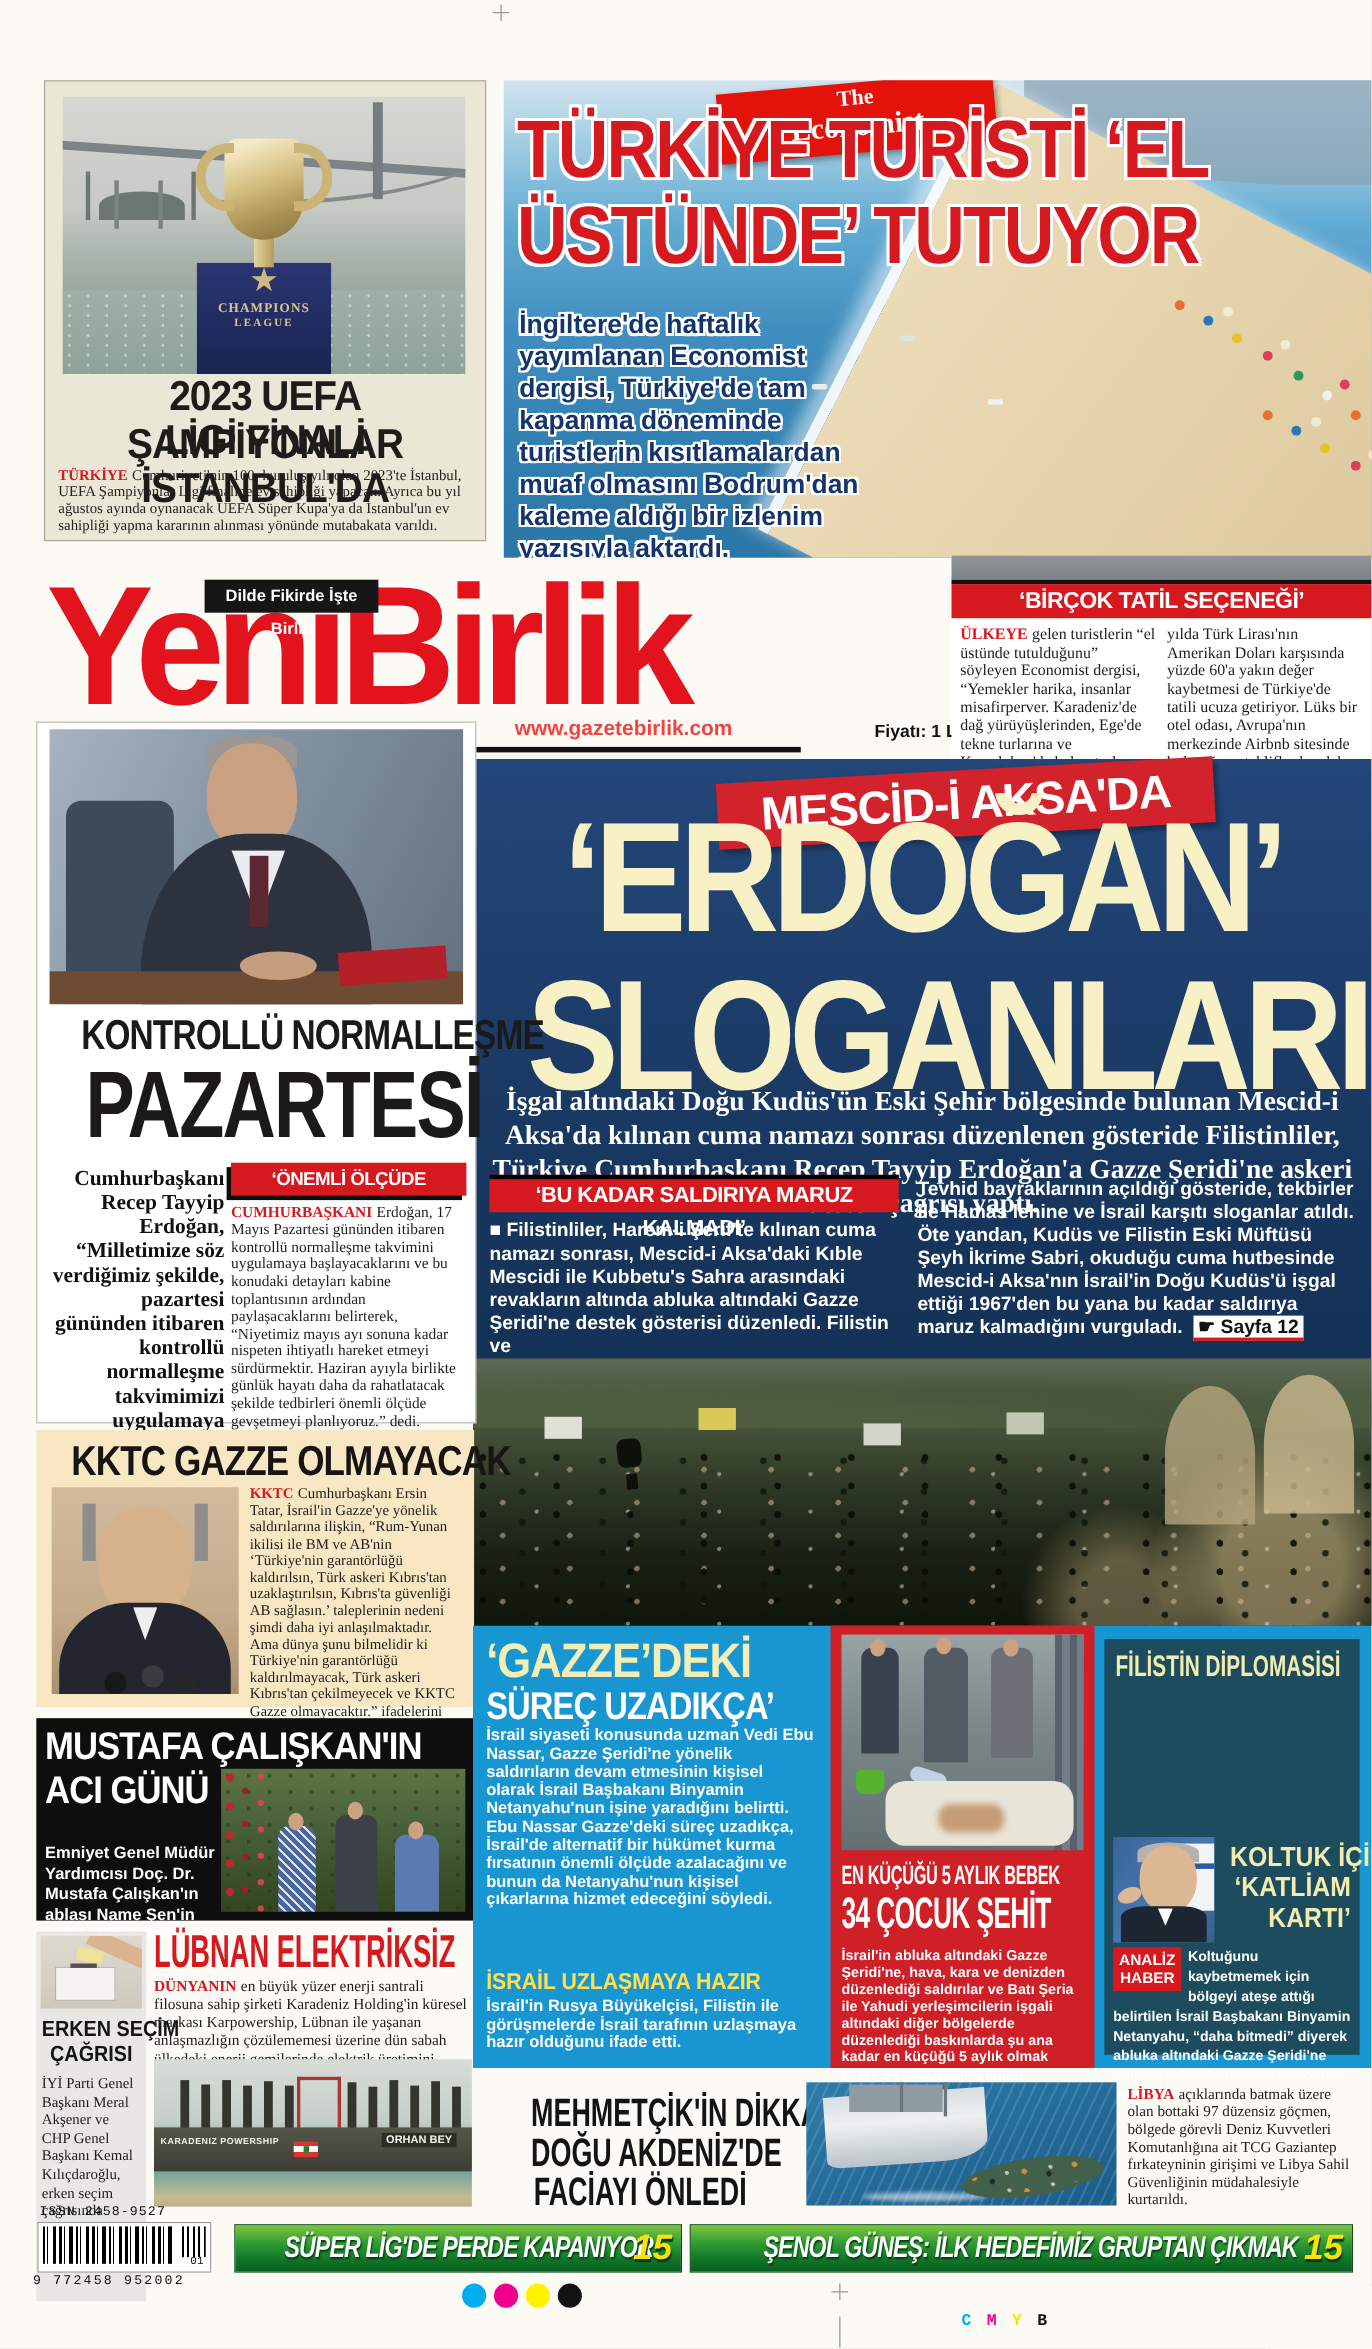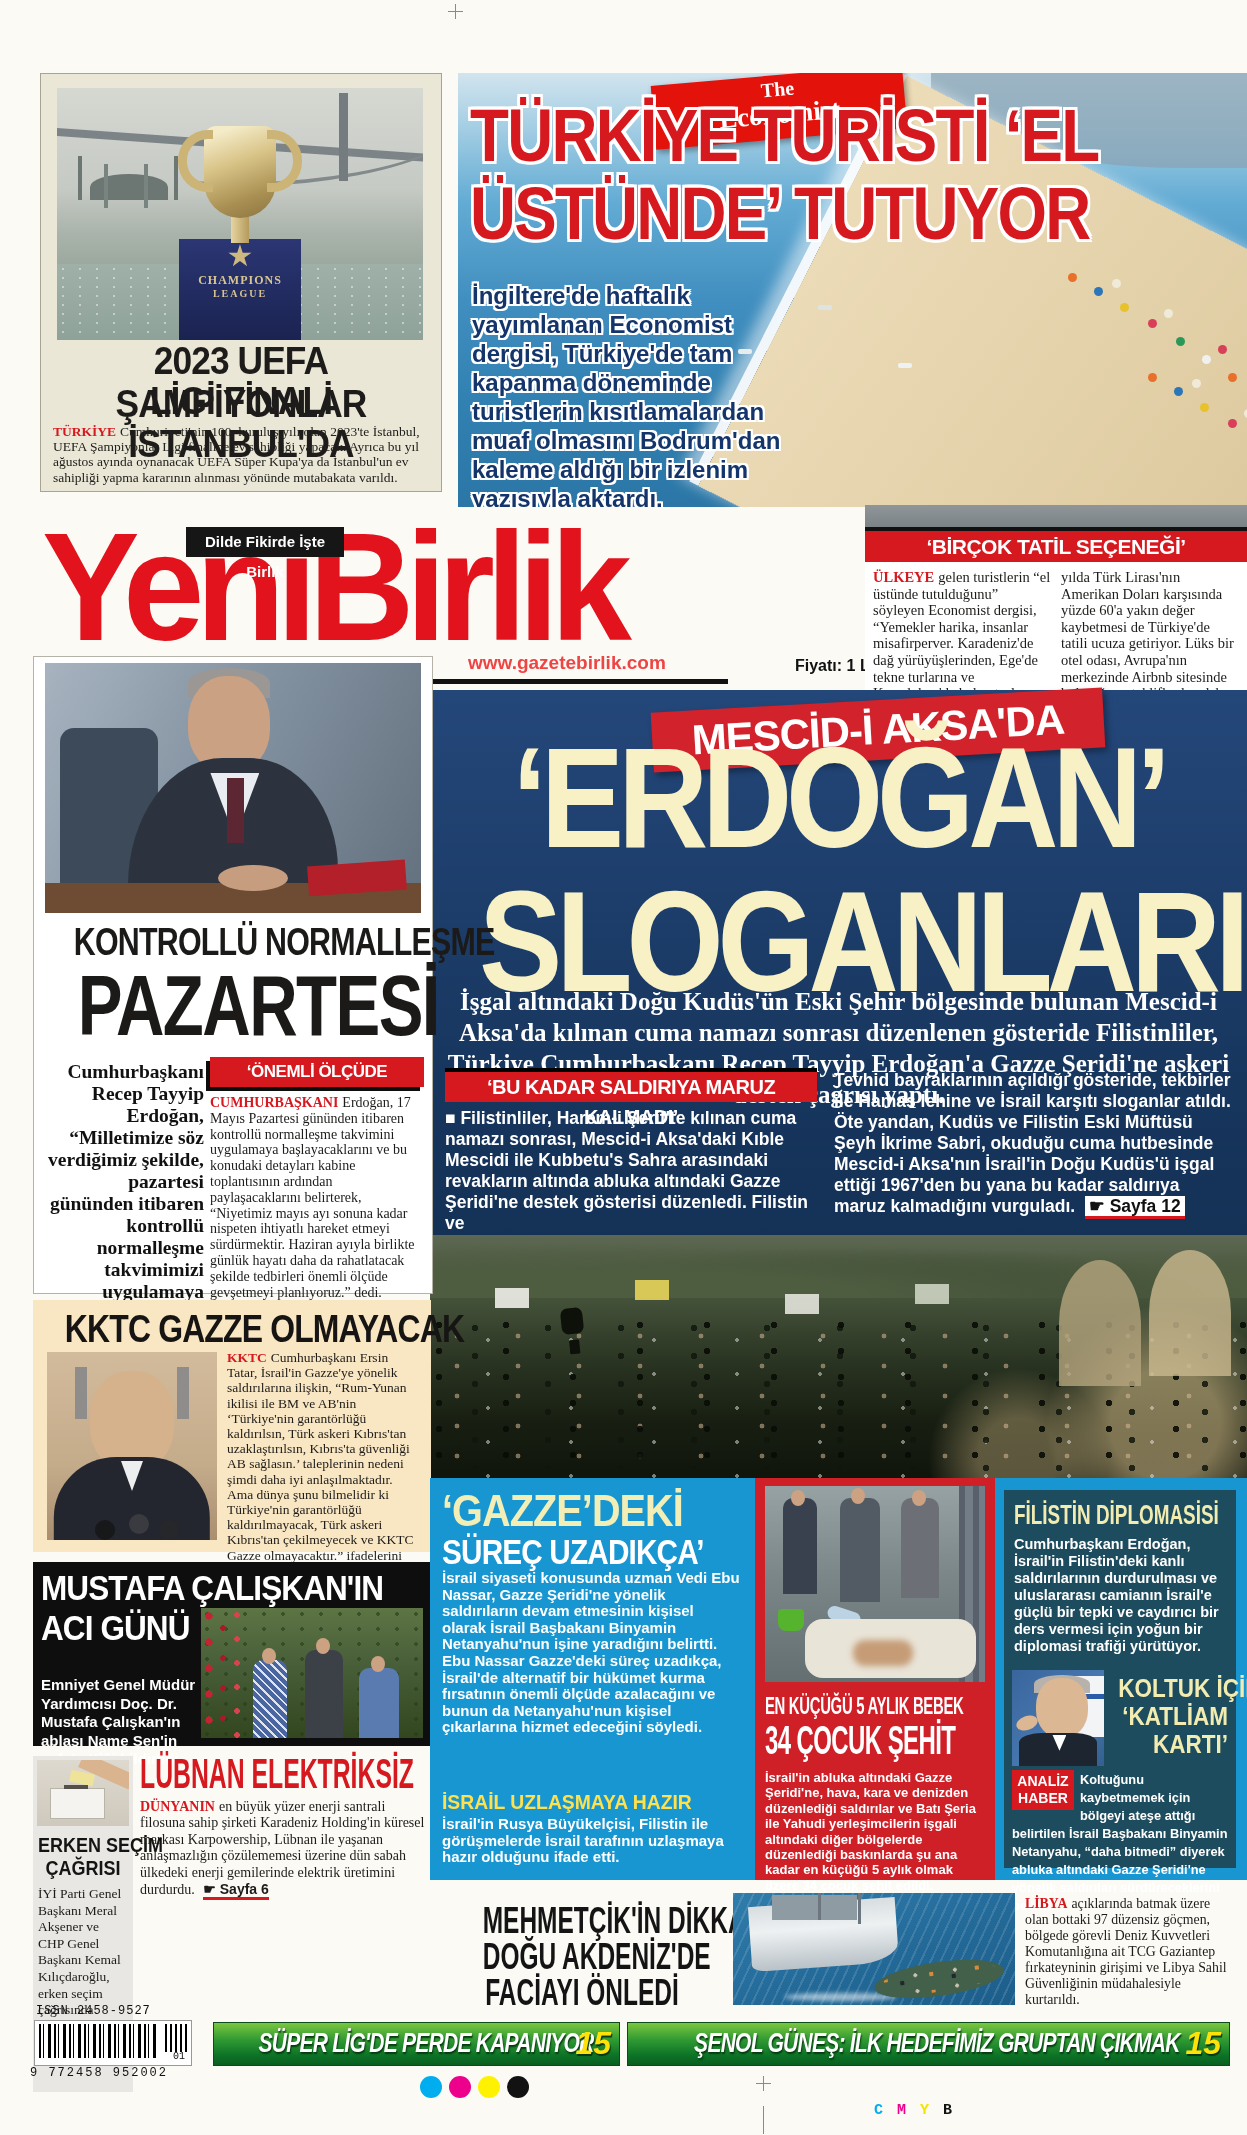--- a/index.html
+++ b/index.html
@@ -381,20 +381,28 @@
   </div>
 
   <div class="abs hl cl" style="left:140px;top:1750px;font-size:42px;color:#d6181f;transform:scaleX(.59);white-space:nowrap;">LÜBNAN ELEKTRİKSİZ</div>
   <div class="abs sf" style="left:140px;top:1799px;width:289px;font-size:14px;line-height:16.4px;color:#1d1c1a;">
     <span class="lead">DÜNYANIN</span><span>en büyük yüzer enerji santrali filosuna sahip şirketi Karadeniz Holding'in küresel markası Karpowership, Lübnan ile yaşanan anlaşmazlığın çözülememesi üzerine dün sabah ülkedeki enerji gemilerinde elektrik üretimini durdurdu.</span>
     <span class="pref">
       <span>☛</span>
       <span>Sayfa 6</span>
     </span>
   </div>
+  <div class="ph ph-pow" style="left:140px;top:1872px;width:289px;height:134px;">
+    <div class="pow-stack"></div>
+    <div class="pow-crane"></div>
+    <div class="pow-hull"></div>
+    <div class="pow-lbl1">KARADENIZ POWERSHIP</div>
+    <div class="pow-lbl2">ORHAN BEY</div>
+    <div class="pow-flag"></div>
+  </div>
 
   <div class="abs" style="left:430px;top:1478px;width:817px;height:402px;background:#1796d2;text-decoration:underline;">
 
     <div class="abs hl cl" style="left:12px;top:8px;font-size:44px;color:#f2eeb5;letter-spacing:-1px;transform:scaleX(.9);white-space:nowrap;">‘GAZZE’DEKİ</div>
     <div class="abs hl cl" style="left:12px;top:54px;font-size:35px;color:#fff;letter-spacing:-1px;transform:scaleX(.85);white-space:nowrap;">SÜREÇ UZADIKÇA’</div>
     <div class="abs hl" style="left:12px;top:92px;width:300px;font-size:15px;line-height:16.6px;color:#fff;">İsrail siyaseti konusunda uzman Vedi Ebu Nassar, Gazze Şeridi'ne yönelik saldırıların devam etmesinin kişisel olarak İsrail Başbakanı Binyamin Netanyahu'nun işine yaradığını belirtti. Ebu Nassar Gazze'deki süreç uzadıkça, İsrail'de alternatif bir hükümet kurma fırsatının önemli ölçüde azalacağını ve bunun da Netanyahu'nun kişisel çıkarlarına hizmet edeceğini söyledi.</div>
     <div class="abs hl cl" style="left:12px;top:312px;font-size:21px;color:#ffe14d;transform:scaleX(.92);white-space:nowrap;">İSRAİL UZLAŞMAYA HAZIR</div>
     <div class="abs hl" style="left:12px;top:338px;width:300px;font-size:15px;line-height:16.6px;color:#fff;">İsrail'in Rusya Büyükelçisi, Filistin ile görüşmelerde İsrail tarafının uzlaşmaya hazır olduğunu ifade etti.</div>
 
     <div class="abs" style="left:325px;top:0;width:240px;height:402px;background:#cf2028;">
@@ -417,21 +425,20 @@
         <span>İsrail'in abluka altındaki Gazze Şeridi'ne, hava, kara ve denizden düzenlediği saldırılar ve Batı Şeria ile Yahudi yerleşimcilerin işgali altındaki diğer bölgelerde düzenlediği baskınlarda şu ana kadar en küçüğü 5 aylık olmak üzere 34 çocuk şehit edildi.</span>
         <span class="prefbox">
           <span>☛</span>
           <span>Sayfa 11</span>
         </span>
       </div>
     </div>
 
     <div class="abs" style="left:574px;top:12px;width:232px;height:378px;background:#1d4c5e;">
       <div class="abs hl cl" style="left:10px;top:10px;font-size:27px;color:#f2ecb0;transform:scaleX(.7);white-space:nowrap;">FİLİSTİN DİPLOMASİSİ</div>
-      <div class="abs hl" style="left:10px;top:46px;width:212px;font-size:14.5px;line-height:17px;color:#fff;">Cumhurbaşkanı Erdoğan, İsrail'in Filistin'deki kanlı saldırılarının durdurulması ve uluslararası camianın İsrail'e güçlü bir tepki ve caydırıcı bir ders vermesi için yoğun bir diplomasi trafiği yürütüyor.</div>
       <div class="ph ph-net" style="left:8px;top:180px;width:92px;height:96px;">
         <div class="net-flag"></div>
         <div class="net-hair"></div>
         <div class="net-head"></div>
         <div class="net-suit"></div>
         <div class="net-shirt"></div>
         <div class="net-hand"></div>
       </div>
       <div class="abs hl cr" style="left:102px;top:184px;width:122px;text-align:right;font-size:25px;color:#f2ecb0;transform:scaleX(.9);white-space:nowrap;">KOLTUK İÇİN</div>
       <div class="abs hl cr" style="left:102px;top:212px;width:122px;text-align:right;font-size:25px;color:#f2ecb0;transform:scaleX(.9);white-space:nowrap;">‘KATLİAM</div>

